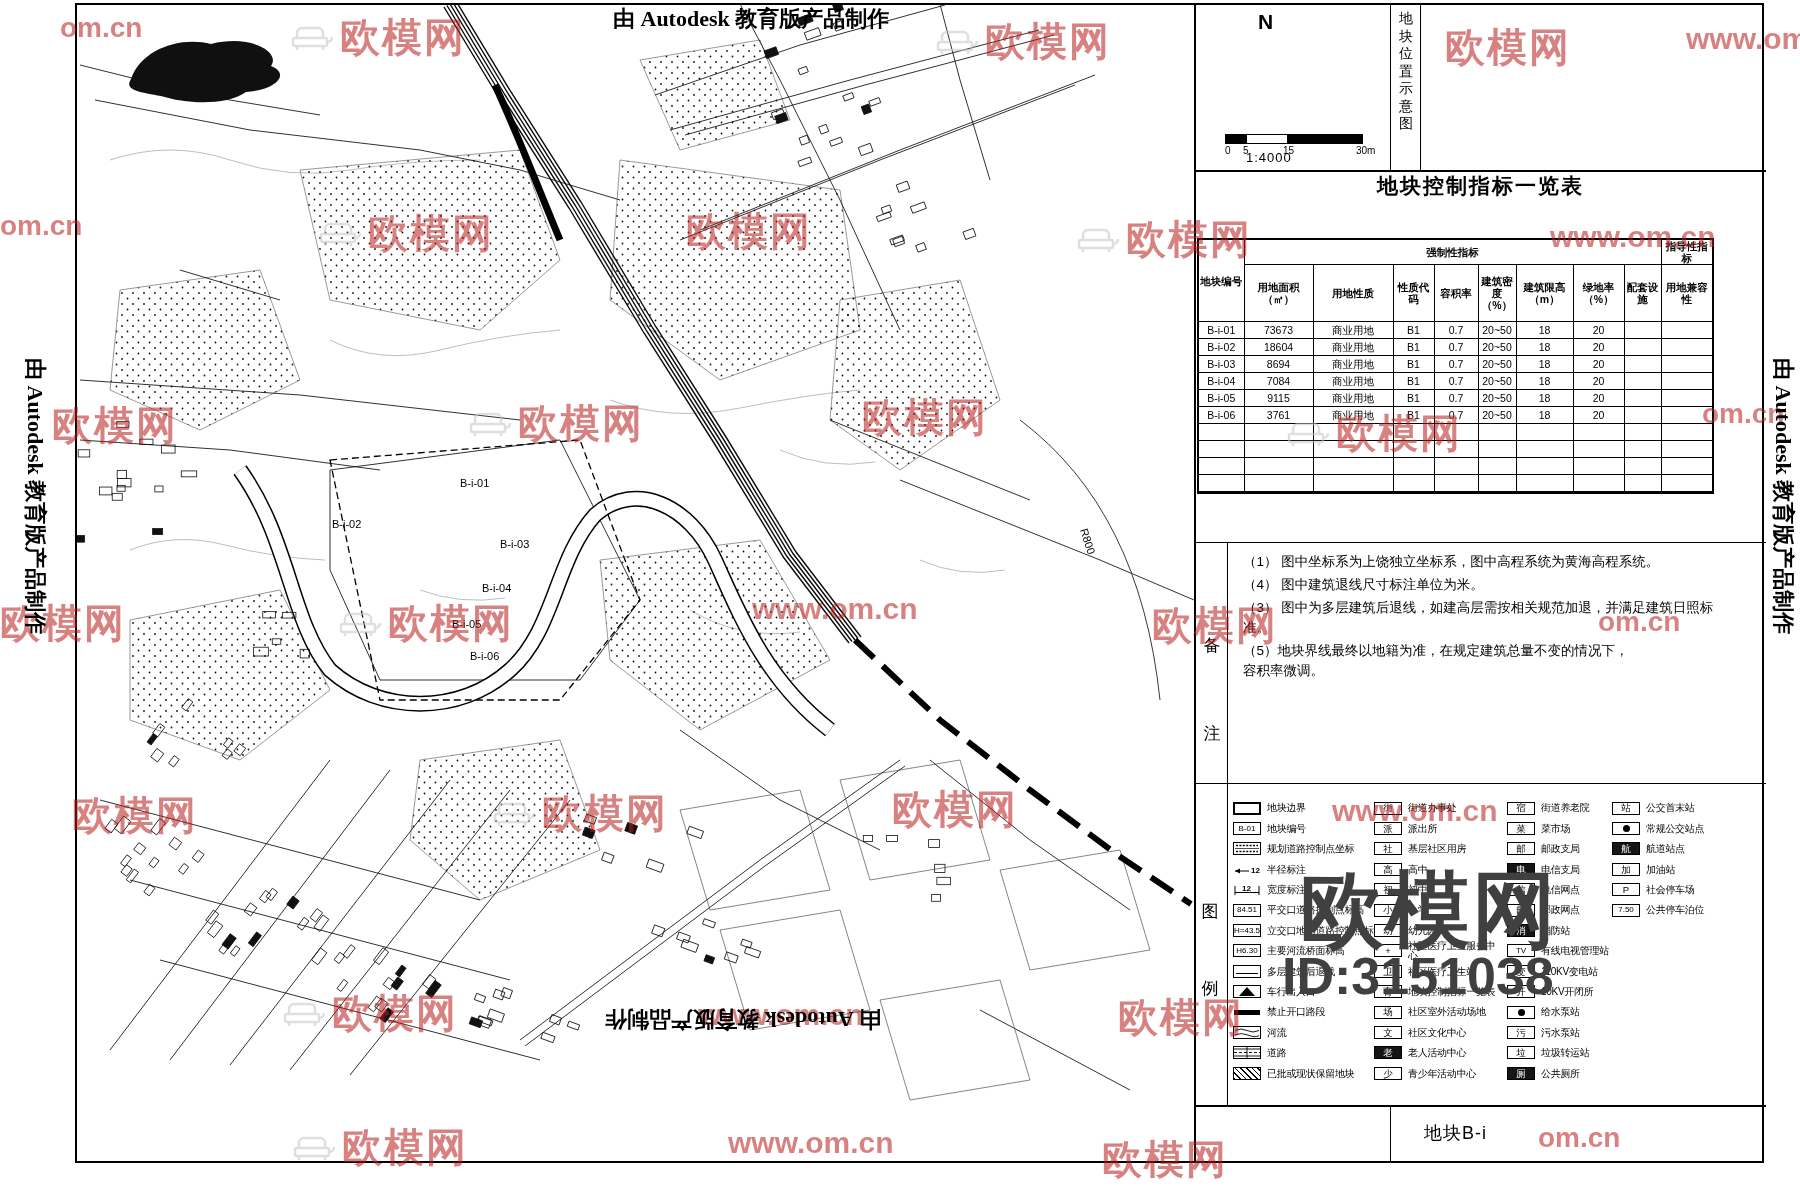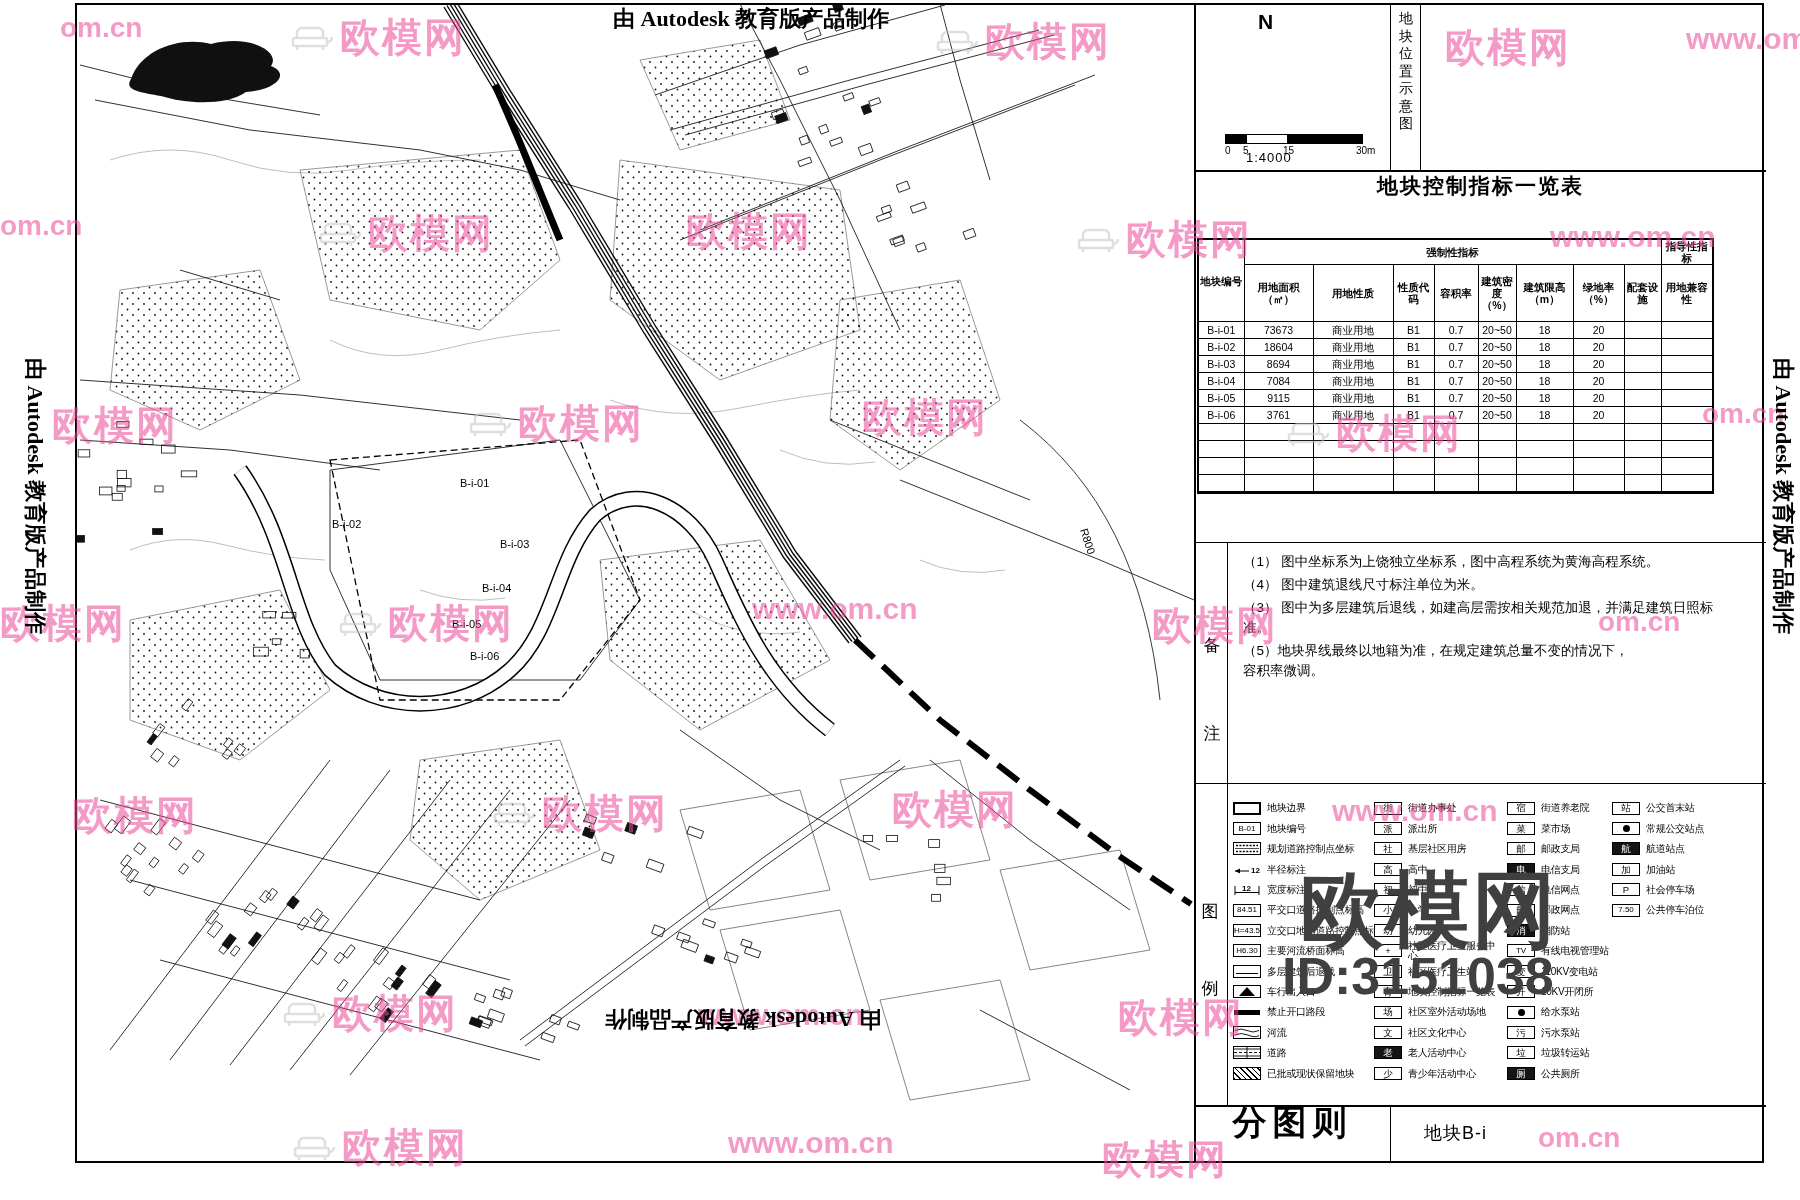--- a/index.html
+++ b/index.html
@@ -49,21 +49,21 @@
   .llabel{font-size:10px;line-height:9.5px;letter-spacing:-0.3px;}
   
   #sheet-type{position:absolute;left:1195px;top:1100px;width:195px;text-align:center;font-size:34px;font-weight:bold;letter-spacing:6px;}
   #sheet-name{position:absolute;left:1424px;top:1121px;font-size:18px;letter-spacing:1px;}
   
   .stamp{position:absolute;font-family:"Liberation Serif","DejaVu Serif",serif;font-weight:bold;font-size:22px;white-space:nowrap;z-index:40;}
   .stamp.flip{transform:rotate(180deg);}
   .stamp.vert{transform-origin:0 0;transform:rotate(90deg);}
   
   #tiles{position:absolute;left:0;top:0;width:1800px;height:1200px;pointer-events:none;z-index:30;opacity:.55;}
-  .tile{position:absolute;color:#ec4899;font-weight:bold;white-space:nowrap;display:flex;align-items:center;gap:6px;}
+  .tile{position:absolute;color:#b91c1c;font-weight:bold;white-space:nowrap;display:flex;align-items:center;gap:6px;}
   .tile.brand{font-size:40px;letter-spacing:2px;}
   .tile.url{font-size:30px;}
   .tile.short{font-size:28px;}
   #bigwm-brand{position:absolute;left:1300px;top:868px;font-size:84px;font-weight:bold;color:#404040;letter-spacing:2px;z-index:35;line-height:1;}
   #bigwm-id{position:absolute;left:1282px;top:950px;font-size:52px;font-weight:bold;color:#404040;z-index:35;line-height:1;}
   .maplabel{font-size:11px;fill:#000;font-family:"Liberation Sans",sans-serif;}
 </style>
 </head>
 <body>
 
@@ -721,21 +721,20 @@
           <span class="sym">P</span>
           <span class="llabel">社会停车场</span>
         </div>
         <div class="litem">
           <span class="sym sm">7.50</span>
           <span class="llabel">公共停车泊位</span>
         </div>
       </div>
     </div>
 
-  <div id="sheet-type">分图则</div>
   <div id="sheet-name">地块B-i</div>
 
   <div class="stamp" style="left:613px;top:4px;">由 Autodesk 教育版产品制作</div>
   <div class="stamp flip" style="left:605px;top:1004px;">由 Autodesk 教育版产品制作</div>
   <div class="stamp vert" style="left:50px;top:358px;">由 Autodesk 教育版产品制作</div>
   <div class="stamp vert" style="left:1798px;top:358px;">由 Autodesk 教育版产品制作</div>
 
   <div id="tiles">
       <div class="tile short" style="left: 60px; top: 12px;">om.cn</div>
       <div class="tile brand" style="left: 290px; top: 10px;">

